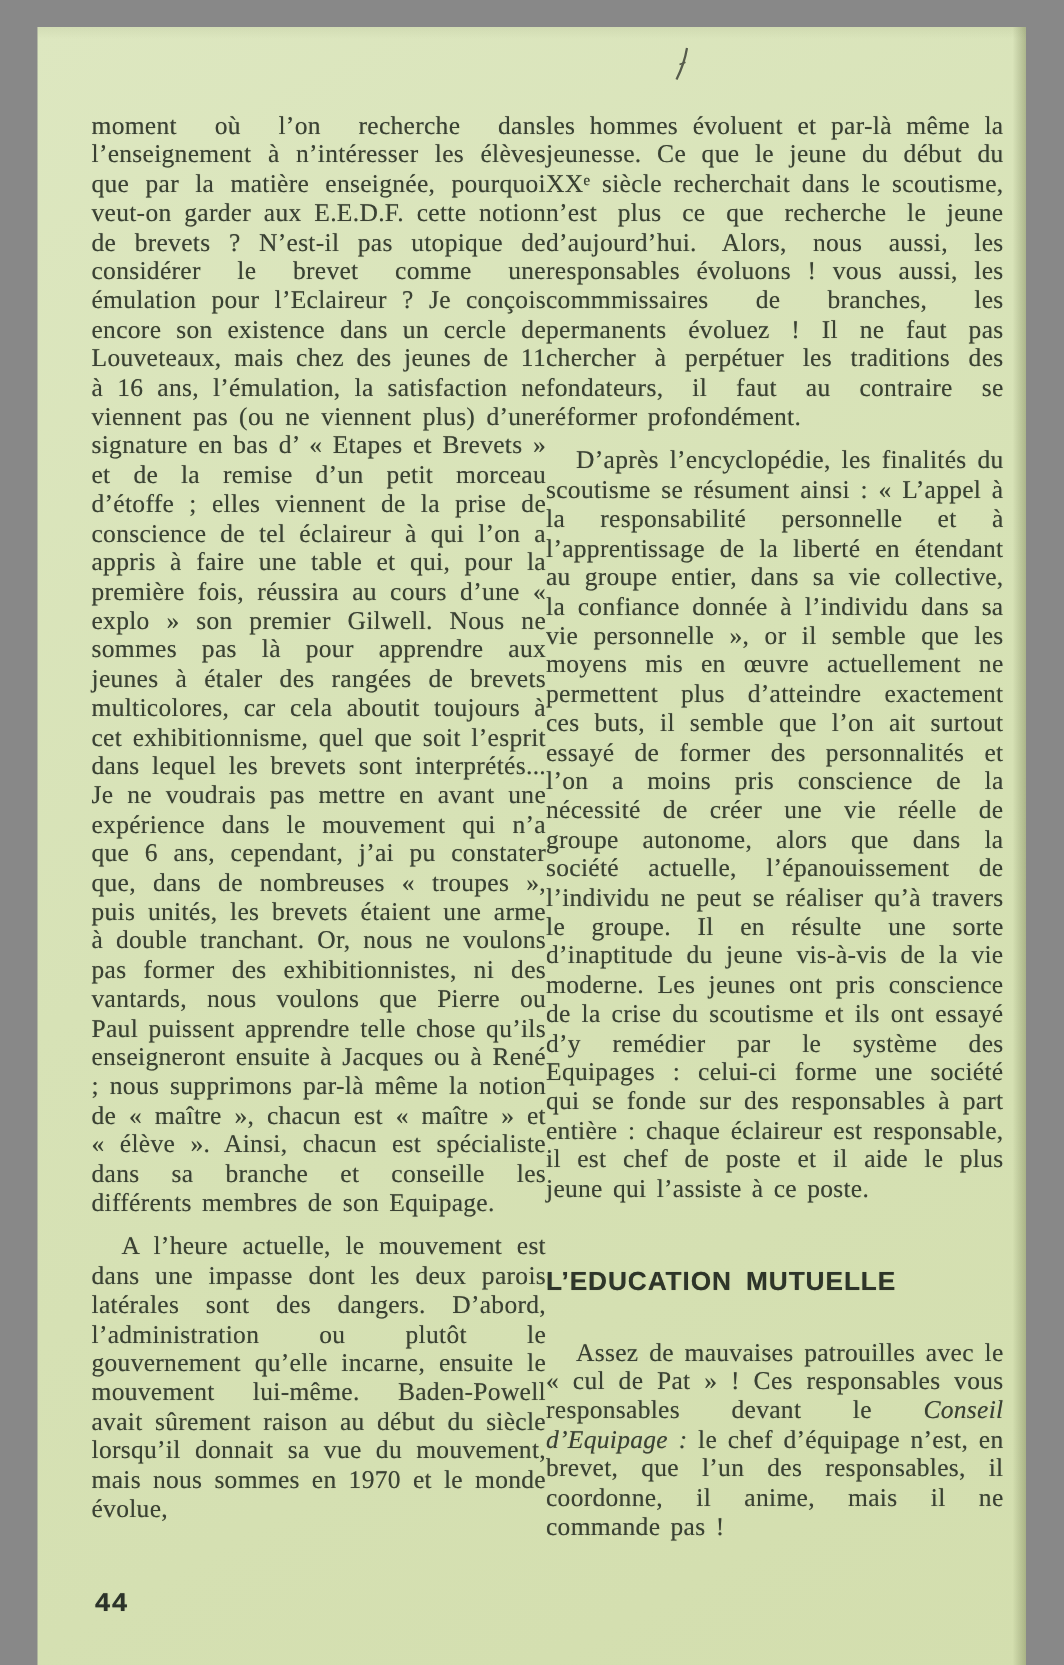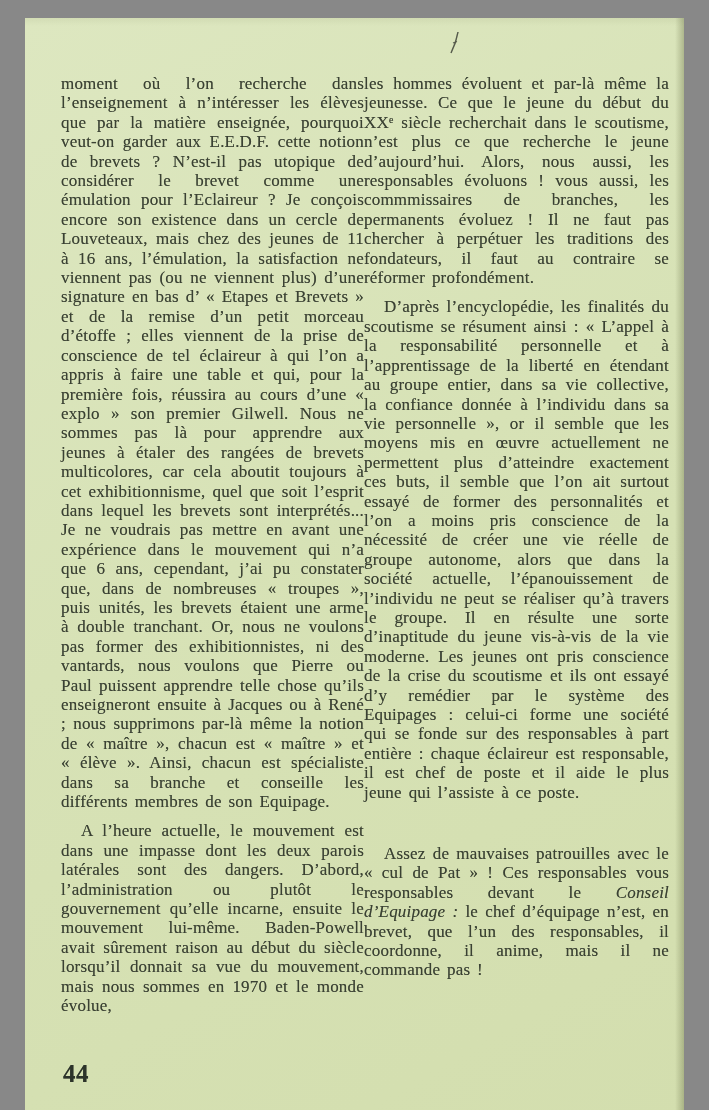--- a/index.html
+++ b/index.html
@@ -40,22 +40,22 @@
     font-weight:bold;
     font-size:17.5px;line-height:21.5px;
     letter-spacing:0.6px;word-spacing:4px;
     color:#2e3529;
     margin:42px 0 26px 0;
     text-align:left;text-indent:0;
     text-shadow:0 0 0.5px rgba(46,53,41,0.6);
   }
   .page-number{
     position:absolute;left:38px;top:1042px;
-    font-family:Liberation Serif, serif;
-    font-weight:bold;font-size:25px;
+    font-family:Liberation Mono, monospace;
+    font-weight:bold;font-size:18px;
     color:#2c332a;letter-spacing:0.5px;
     text-shadow:0 0 0.5px rgba(44,51,42,0.6);
   }
   .ink-mark{position:absolute;left:420px;top:10px;}
 </style>
 </head>
 <body>
 
 <div class="page">
 
@@ -66,19 +66,20 @@
 
   <div class="col col-left">
       <p class="para"><span>moment où l’on recherche dans l’enseignement à n’intéresser les élèves que par la matière enseignée, pourquoi veut-on garder aux E.E.D.F. cette notion de brevets ? N’est-il pas utopique de considérer le brevet comme une émulation pour l’Eclaireur ? Je conçois encore son existence dans un cercle de Louveteaux, mais chez des jeunes de 11 à 16 ans, l’émulation, la satisfaction ne viennent pas (ou ne viennent plus) d’une signature en bas d’ « Etapes et Brevets » et de la remise d’un petit morceau d’étoffe ; elles viennent de la prise de conscience de tel éclaireur à qui l’on a appris à faire une table et qui, pour la première fois, réussira au cours d’une « explo » son premier Gilwell. Nous ne sommes pas là pour apprendre aux jeunes à étaler des rangées de brevets multicolores, car cela aboutit toujours à cet exhibitionnisme, quel que soit l’esprit dans lequel les brevets sont interprétés... Je ne voudrais pas mettre en avant une expérience dans le mouvement qui n’a que 6 ans, cependant, j’ai pu constater que, dans de nombreuses « troupes », puis unités, les brevets étaient une arme à double tranchant. Or, nous ne voulons pas former des exhibitionnistes, ni des vantards, nous voulons que Pierre ou Paul puissent apprendre telle chose qu’ils enseigneront ensuite à Jacques ou à René ; nous supprimons par-là même la notion de « maître », chacun est « maître » et « élève ». Ainsi, chacun est spécialiste dans sa branche et conseille les différents membres de son Equipage.</span></p>
       <p class="para indent"><span>A l’heure actuelle, le mouvement est dans une impasse dont les deux parois latérales sont des dangers. D’abord, l’administration ou plutôt le gouvernement qu’elle incarne, ensuite le mouvement lui-même. Baden-Powell avait sûrement raison au début du siècle lorsqu’il donnait sa vue du mouvement, mais nous sommes en 1970 et le monde évolue,</span></p>
     </div>
 
   <div class="col col-right">
       <p class="para"><span>les hommes évoluent et par-là même la jeunesse. Ce que le jeune du début du XXᵉ siècle recherchait dans le scoutisme, n’est plus ce que recherche le jeune d’aujourd’hui. Alors, nous aussi, les responsables évoluons ! vous aussi, les commmissaires de branches, les permanents évoluez ! Il ne faut pas chercher à perpétuer les traditions des fondateurs, il faut au contraire se réformer profondément.</span></p>
       <p class="para indent"><span>D’après l’encyclopédie, les finalités du scoutisme se résument ainsi : « L’appel à la responsabilité personnelle et à l’apprentissage de la liberté en étendant au groupe entier, dans sa vie collective, la confiance donnée à l’individu dans sa vie personnelle », or il semble que les moyens mis en œuvre actuellement ne permettent plus d’atteindre exactement ces buts, il semble que l’on ait surtout essayé de former des personnalités et l’on a moins pris conscience de la nécessité de créer une vie réelle de groupe autonome, alors que dans la société actuelle, l’épanouissement de l’individu ne peut se réaliser qu’à travers le groupe. Il en résulte une sorte d’inaptitude du jeune vis-à-vis de la vie moderne. Les jeunes ont pris conscience de la crise du scoutisme et ils ont essayé d’y remédier par le système des Equipages : celui-ci forme une société qui se fonde sur des responsables à part entière : chaque éclaireur est responsable, il est chef de poste et il aide le plus jeune qui l’assiste à ce poste.</span></p>
       <div class="heading">
+        <div>L’EDUCATION MUTUELLE</div>
       </div>
       <p class="para indent"><span>Assez de mauvaises patrouilles avec le « cul de Pat » ! Ces responsables vous responsables devant le </span><span class="it">Conseil d’Equipage :</span><span> le chef d’équipage n’est, en brevet, que l’un des responsables, il coordonne, il anime, mais il ne commande pas !</span></p>
     </div>
 
   <div class="page-number">44</div>
 
 </div>
 
 </body></html>

